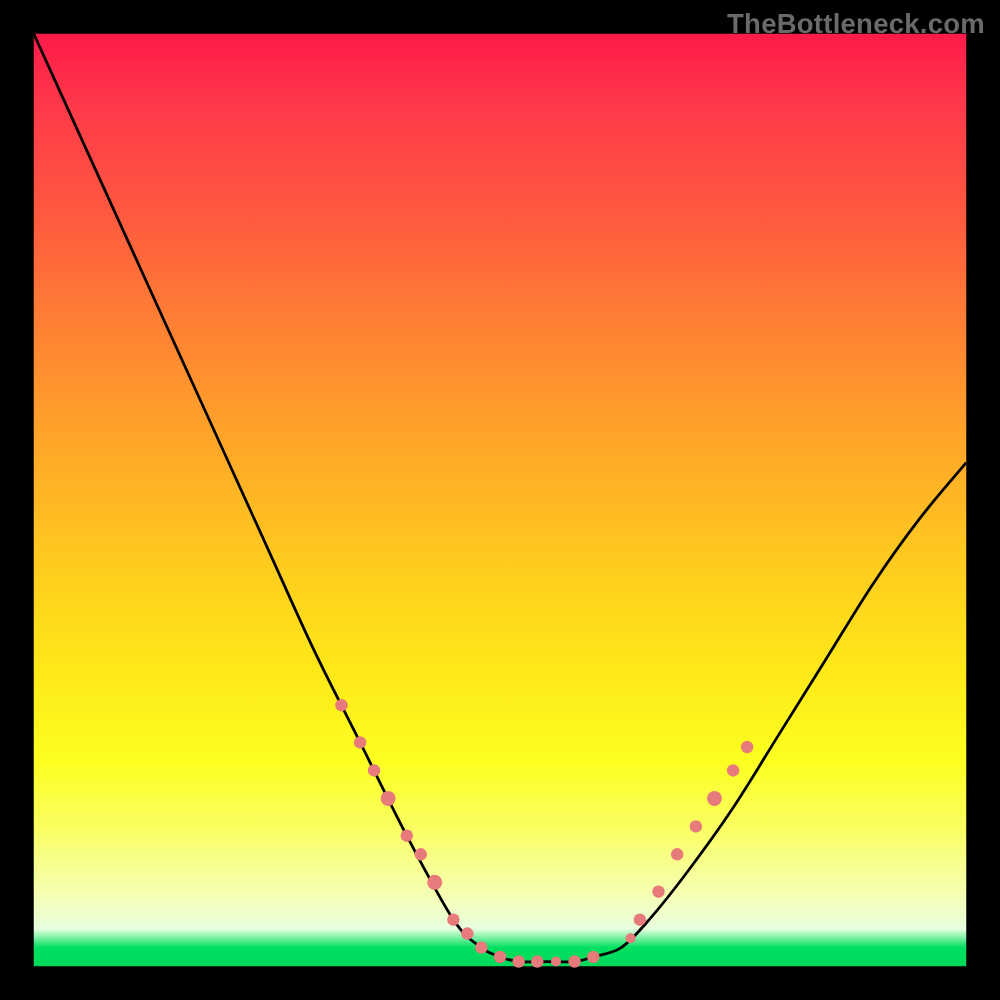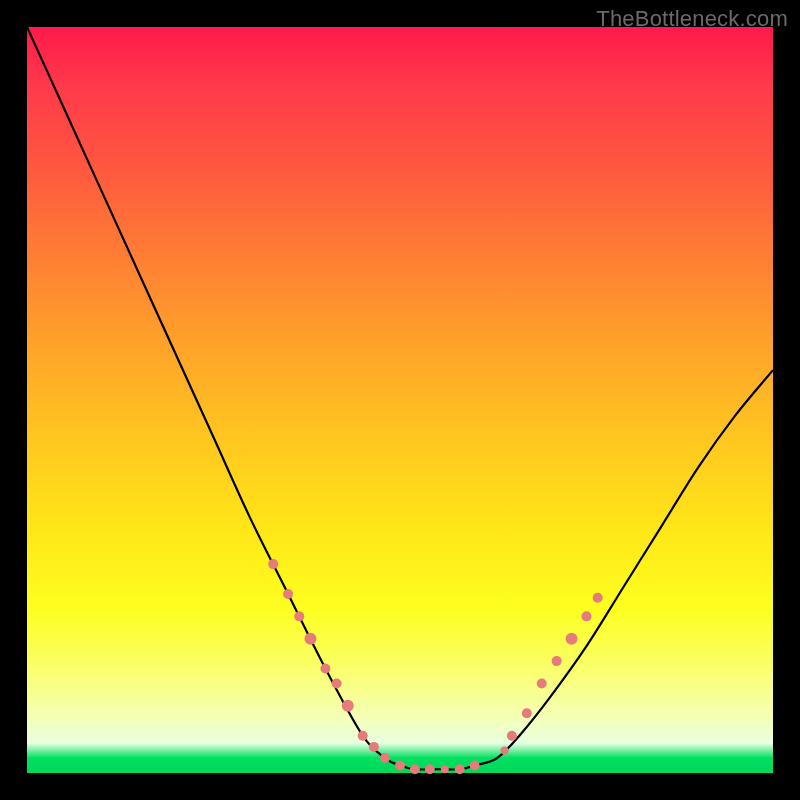--- a/index.html
+++ b/index.html
@@ -39,21 +39,21 @@
       #e8ffe0 96%,
       #00e060 98%,
       #00d85a 100%);
   }
   .watermark {
     position: absolute;
     top: 6px;
     right: 12px;
     color: #6a6a6a;
     font-size: 22px;
-    font-weight: 400;
+    font-weight: 700;
     letter-spacing: 0.2px;
   }
   svg.curve {
     position: absolute;
     top: 27px;
     left: 27px;
     width: 746px;
     height: 746px;
     overflow: visible;
   }

